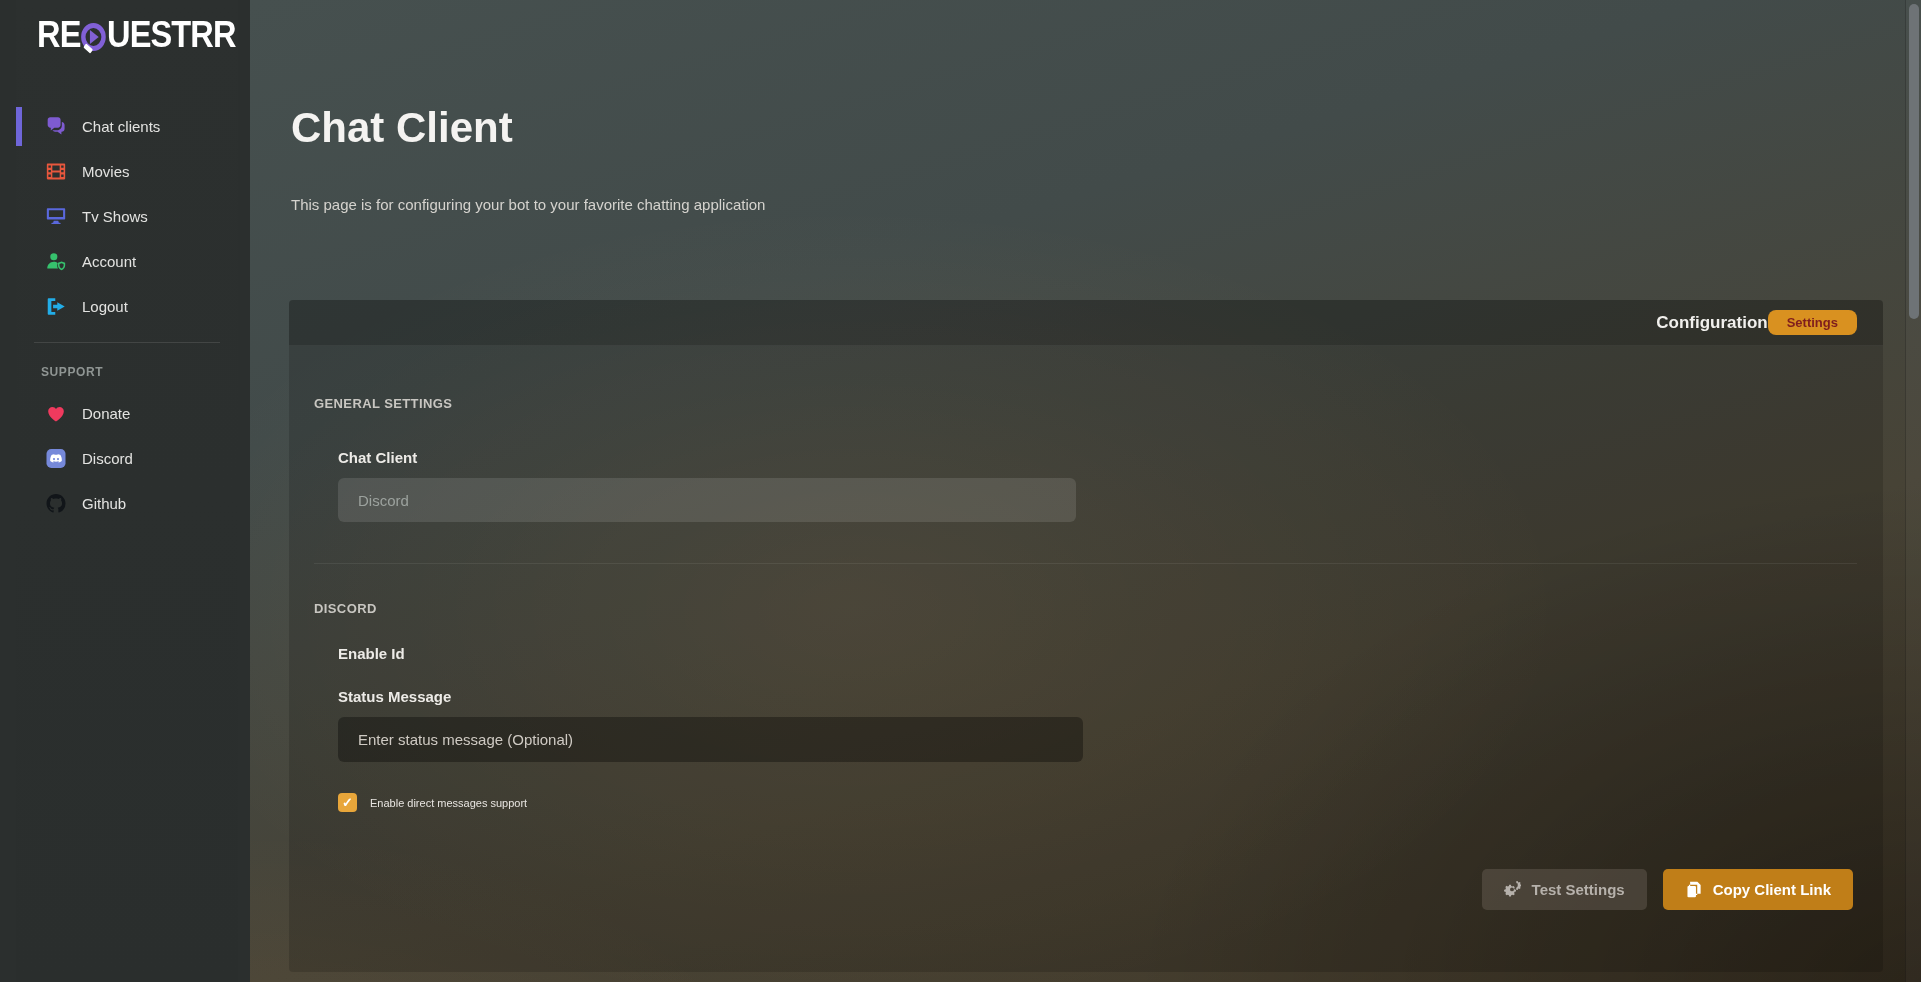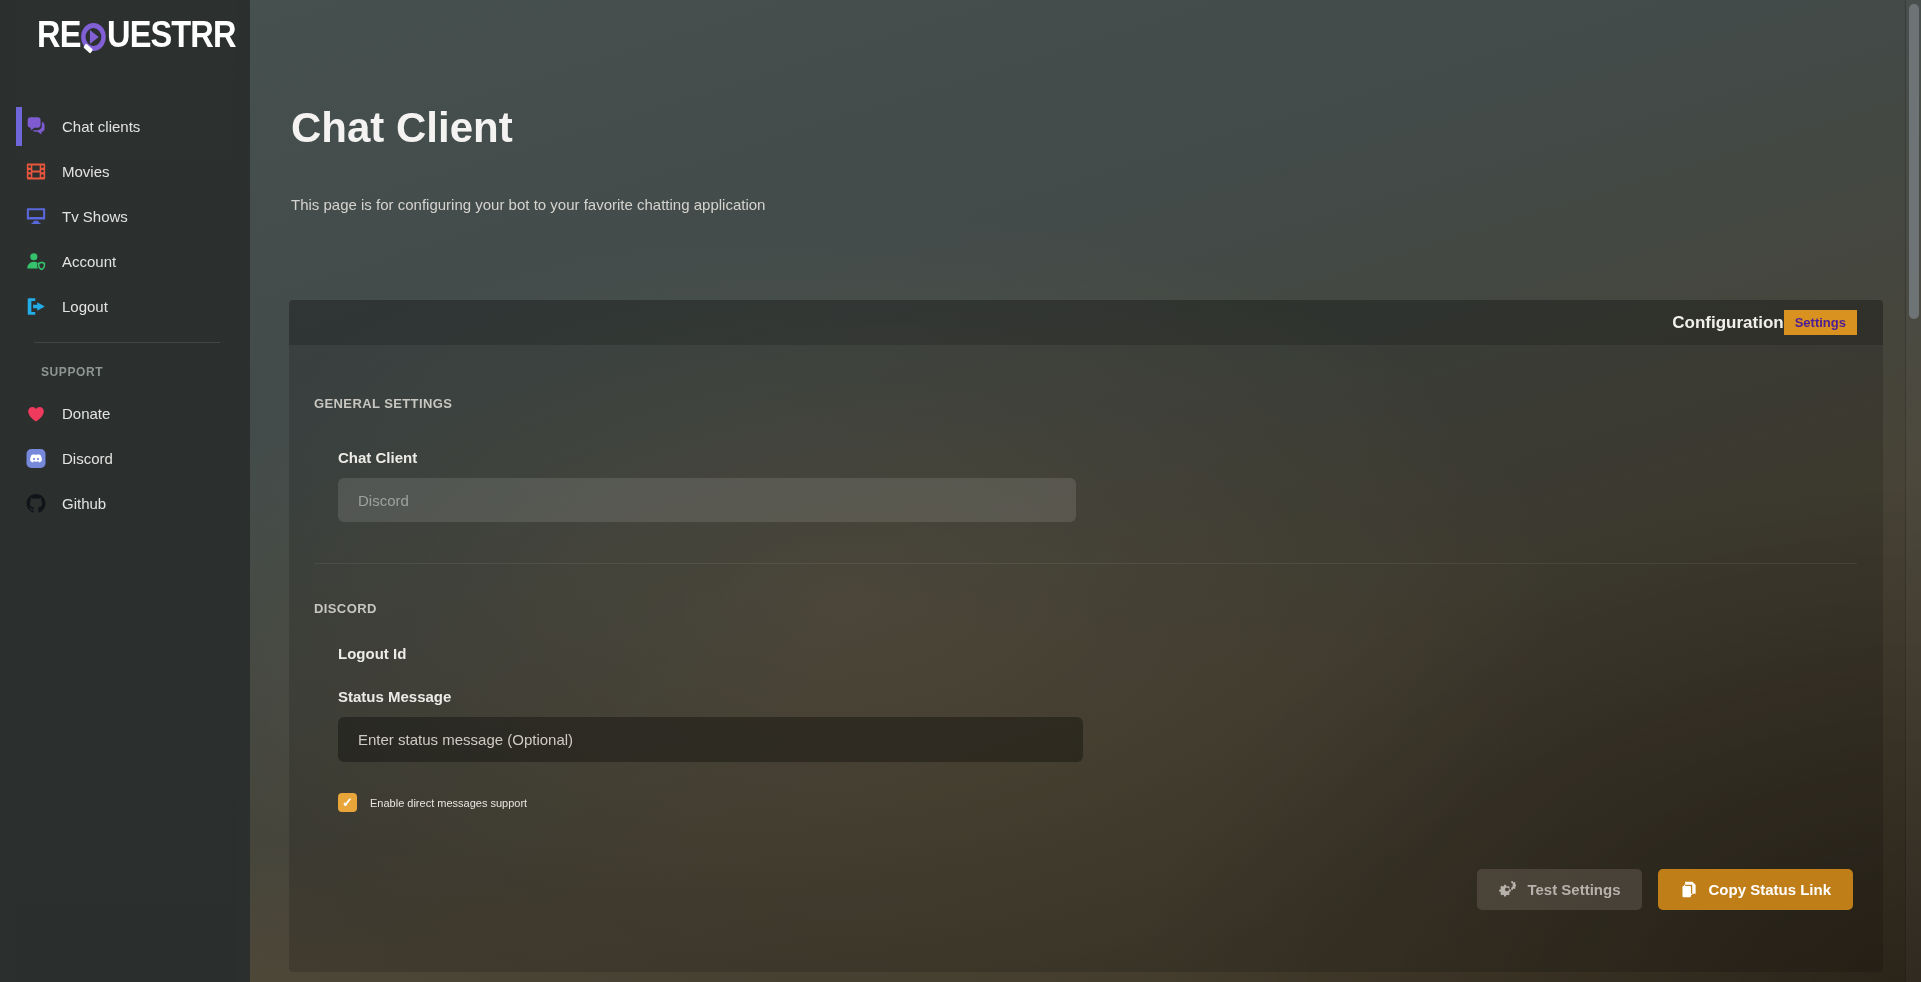--- a/index.html
+++ b/index.html
@@ -12,21 +12,21 @@
   .logo { padding:14px 0 0 24px; color:#fff; font-size:37px; font-weight:bold;
     letter-spacing:-1px; white-space:nowrap; transform:scaleX(.88); transform-origin:left; }
   .logo-q { display:inline-block; position:relative; width:28px; height:28px;
     border:5px solid currentColor; border-radius:50%; vertical-align:-4px; margin:0 1px; }
   .logo-q::after { content:""; position:absolute; left:5px; top:2px;
     border-left:10px solid currentColor; border-top:7px solid transparent; border-bottom:7px solid transparent; }
   .logo-q::before { content:""; position:absolute; left:-2px; bottom:-5px; width:10px; height:5px;
     background:#fff; transform:rotate(38deg); border-radius:1px; }
   .nav { margin-top:48px; }
   .nav-item { position:relative; height:45px; display:flex; align-items:center;
-    padding-left:8px; cursor:pointer; }
+    padding-left:28px; cursor:pointer; }
   .nav-item .active-bar { display:none; }
   .nav-item.active .active-bar { display:block; position:absolute; left:0; top:3px; bottom:3px; width:6px; }
   .nav-icon { width:24px; display:flex; justify-content:center; }
   .nav-icon svg { width:20px; height:19px; }
   .nav-label { margin-left:14px; color:#e3e3e1; font-size:15px; }
   .side-divider { border:none; border-top:1px solid rgba(255,255,255,.11); margin:13px 18px 0 18px; }
   .support-header { margin:22px 0 0 25px; color:#8f9593; font-size:12px; font-weight:bold; letter-spacing:.6px; }
   .support-nav { margin-top:12px; }
 
   
@@ -41,21 +41,21 @@
   .page-title { color:#f4f3f1; font-size:42px; font-weight:bold; }
   .page-subtitle { margin-top:44px; color:#d5d3ce; font-size:15px; }
 
   
   .card { margin:87px 38px 0 39px; background:rgba(0,0,0,.15); border-radius:4px;
     height:672px; display:flex; flex-direction:column; }
   .card-header { height:46px; flex:0 0 46px; display:flex; align-items:center; justify-content:flex-end;
     padding:0 26px 0 25px; background:rgba(0,0,0,.16); border-bottom:1px solid rgba(255,255,255,.05);
     border-radius:4px 4px 0 0; }
   .card-title { color:#f1f0ed; font-size:17px; font-weight:bold; }
-  .badge { color:#4c1d95; font-size:13px; font-weight:bold; padding:5px 11px; border-radius:0; }
+  .badge { color:#7f1d1d; font-size:13px; font-weight:bold; padding:5px 19px; border-radius:8px; }
   .card-body { flex:1; padding:24px 26px 0 25px; }
 
   .section-title { color:#c8c6c1; font-size:13px; font-weight:bold; letter-spacing:.4px; }
   .fields { margin-left:24px; }
   .field-label { display:block; color:#edebe7; font-size:15px; font-weight:bold; }
   .row { display:flex; gap:29px; }
   .col { flex:1; min-width:0; }
 
   .select-box { margin-top:12px; height:44px; border-radius:6px; background:rgba(255,255,255,.115);
     display:flex; align-items:center; padding:0 20px; color:#9ca29e; font-size:15px; cursor:default; }
@@ -207,21 +207,21 @@
         <div class="select-box" style="width:738px">Discord</div>
       </div>
 
       <hr class="body-divider">
 
       <div class="section-title" style="margin-top:37px">DISCORD</div>
 
       <div class="fields">
         <div class="row" style="margin-top:29px">
           <div class="col">
-            <label class="field-label">Logout Id</label>
+            <label class="field-label">Enable Id</label>
           </div>
         </div>
 
         <div class="row" style="margin-top:26px">
           <div class="col">
             <label class="field-label">Status Message</label>
             <input class="text-input" type="text" placeholder="Enter status message (Optional)" style="">
           </div>
           <div class="col"></div>
         </div>
@@ -243,21 +243,21 @@
           <span>Test Settings</span>
         </button>
 
         <button class="btn btn-primary" style="background-color: rgb(192, 126, 24);">
           <span style="display:flex">
             <svg viewBox="0 0 20 20" fill="#fff">
               <path fill-rule="evenodd" d="M6 .8h8.6L18.4 4.6V15h-12zM4.6 4.4h9.8v12H4.6z"></path>
               <rect x="2.9" y="5.9" width="10" height="13.3" rx="1.2"></rect>
             </svg>
           </span>
-          <span>Copy Status Link</span>
+          <span>Copy Client Link</span>
         </button>
       </div>
 
     </div>
   </div>
 
   <div class="scrollbar-track">
     <div class="scrollbar-thumb"></div>
   </div>
 </div>

